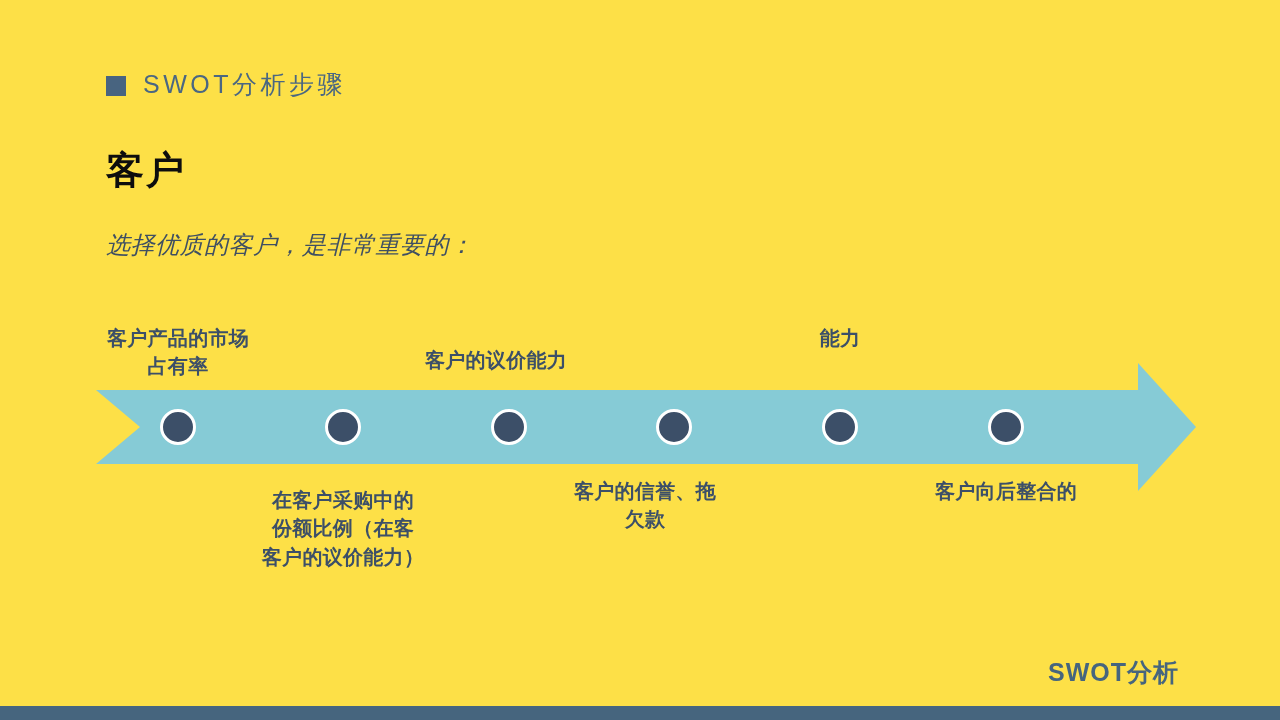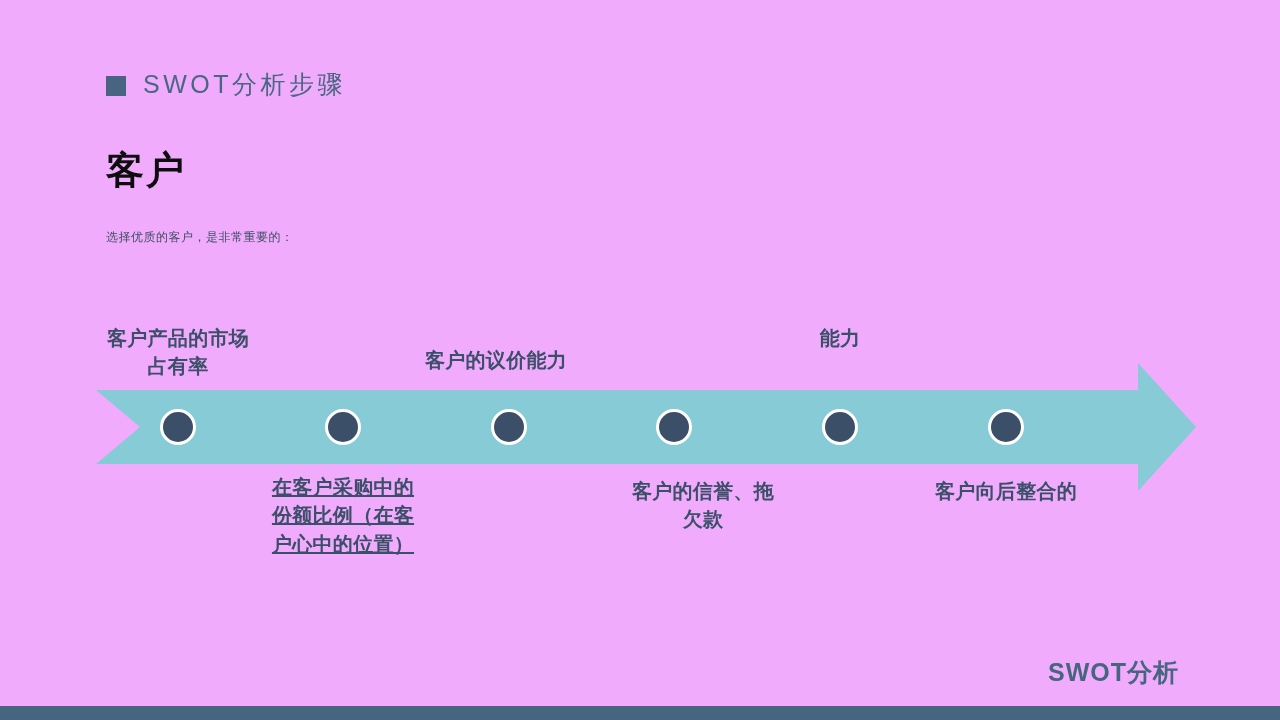--- a/index.html
+++ b/index.html
@@ -5,21 +5,21 @@
   * { margin:0; padding:0; box-sizing:border-box; }
   html, body {
     width:1280px; height:720px;
     background:#ffffff;
     font-family:"Liberation Sans", sans-serif;
     overflow:hidden;
   }
   #slide {
     position:relative;
     width:1280px; height:720px;
-    background:#f0abfc;
+    background:#fde047;
   }
 
   
   .section-heading {
     position:absolute;
     left:106px; top:68px;
     display:flex; align-items:center;
     gap:17px;
   }
   .bullet-square {
@@ -44,24 +44,25 @@
     font-size:38px;
     font-weight:bold;
     color:#0d0d0d;
     letter-spacing:2px;
   }
 
   
   .slide-subtitle {
     position:absolute;
     left:106px; top:229px;
-    font-size:12px;
+    font-size:24px;
     color:#3f4f62;
     letter-spacing:0.5px;
     white-space:nowrap;
+    font-style:italic;
   }
 
   
   #arrow-wrap {
     position:absolute;
     left:0; top:300px;
     width:1280px; height:300px;
   }
   #arrow-svg {
     position:absolute;
@@ -140,29 +141,29 @@
         <div class="dot" style="left: 840px; background: rgb(60, 79, 104); border-color: rgb(255, 255, 255);"></div>
         <div class="dot" style="left: 1006px; background: rgb(60, 79, 104); border-color: rgb(255, 255, 255);"></div>
       </div>
   </div>
 
   <div id="captions">
       <div class="caption above" style="left: 178px; color: rgb(60, 79, 104); top: 324px;">
         <div>客户产品的市场</div>
         <div>占有率</div>
       </div>
-      <div class="caption below" style="left: 343px; color: rgb(60, 79, 104); top: 473px; text-decoration: underline;">
+      <div class="caption below" style="left: 343px; color: rgb(60, 79, 104); top: 486px;">
         <div>在客户采购中的</div>
         <div>份额比例（在客</div>
-        <div>户心中的位置）</div>
+        <div>客户的议价能力）</div>
       </div>
       <div class="caption above" style="left: 496px; color: rgb(60, 79, 104); top: 346px;">
         <div>客户的议价能力</div>
       </div>
-      <div class="caption below" style="left: 703px; color: rgb(60, 79, 104); top: 477px;">
+      <div class="caption below" style="left: 645px; color: rgb(60, 79, 104); top: 477px;">
         <div>客户的信誉、拖</div>
         <div>欠款</div>
       </div>
       <div class="caption above" style="left: 840px; color: rgb(60, 79, 104); top: 324px;">
         <div>能力</div>
       </div>
       <div class="caption below" style="left: 1006px; color: rgb(60, 79, 104); top: 477px;">
         <div>客户向后整合的</div>
       </div>
     </div>

